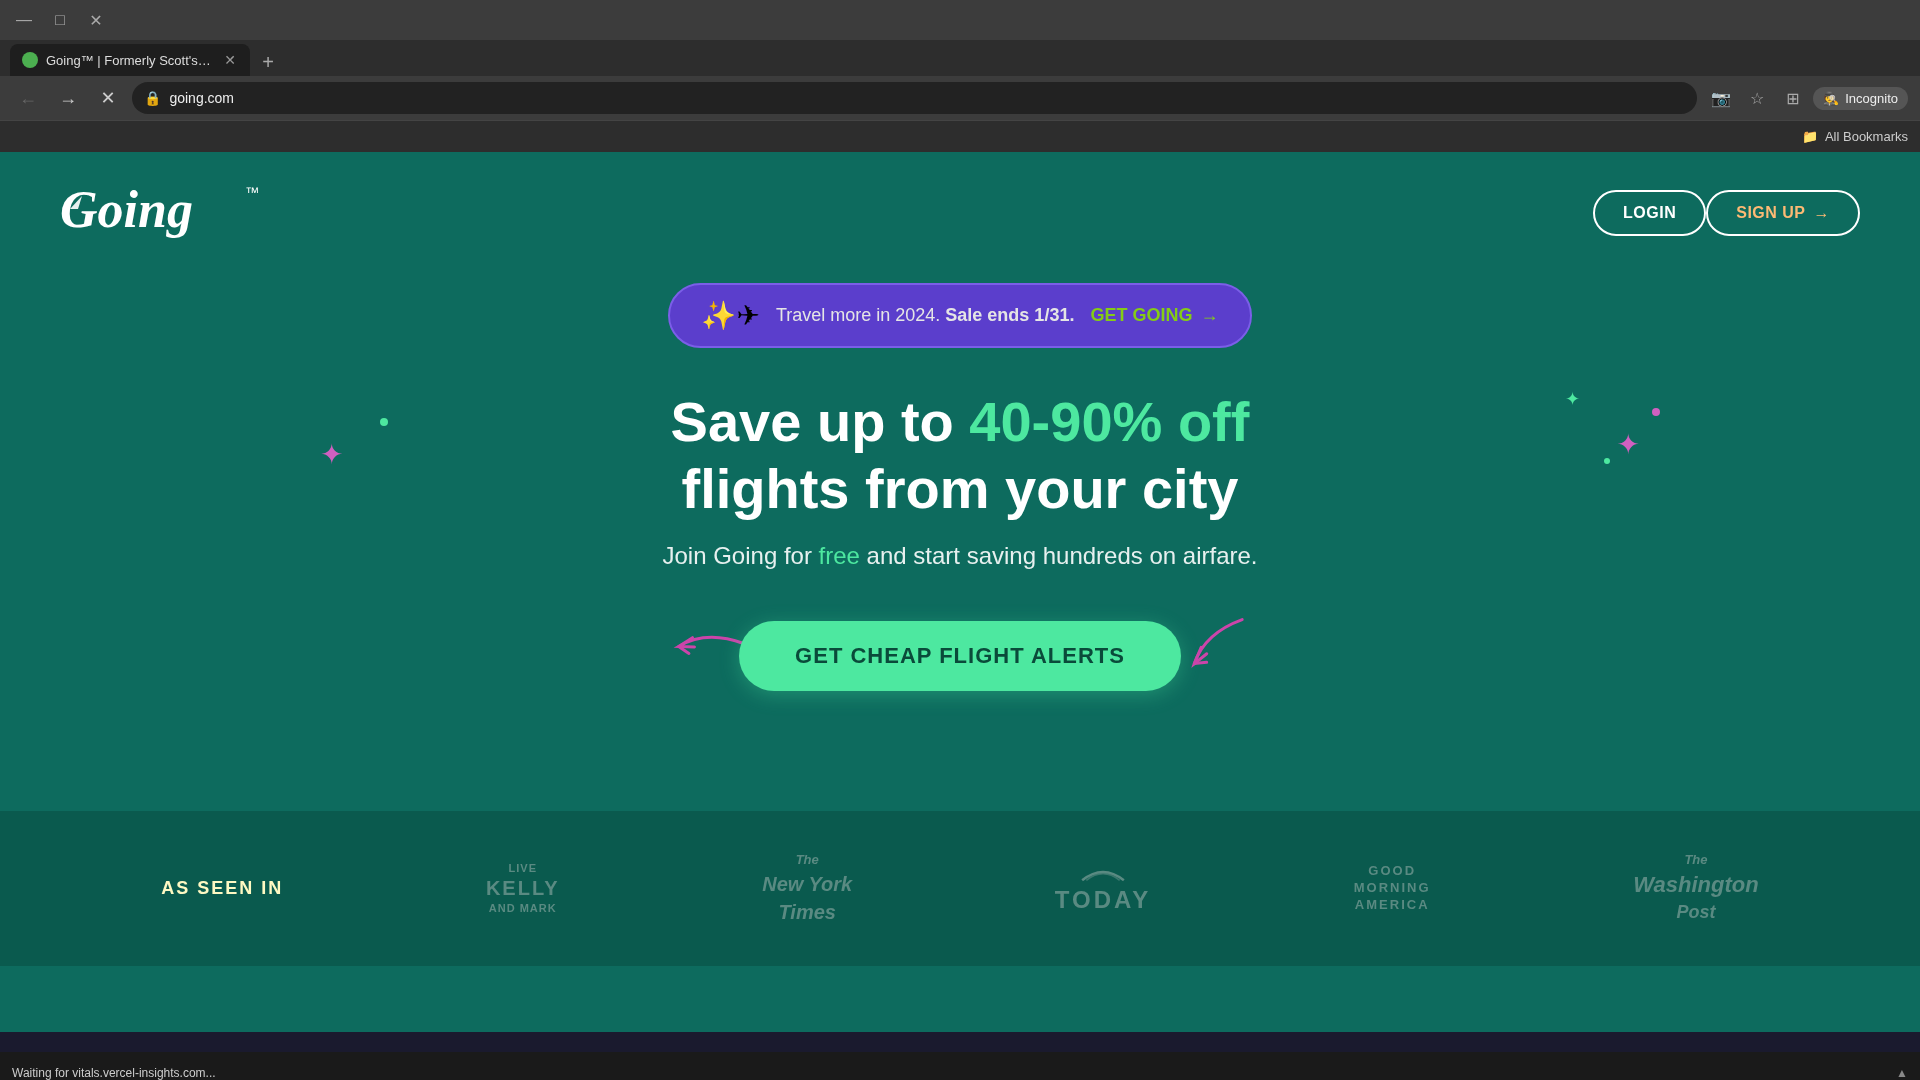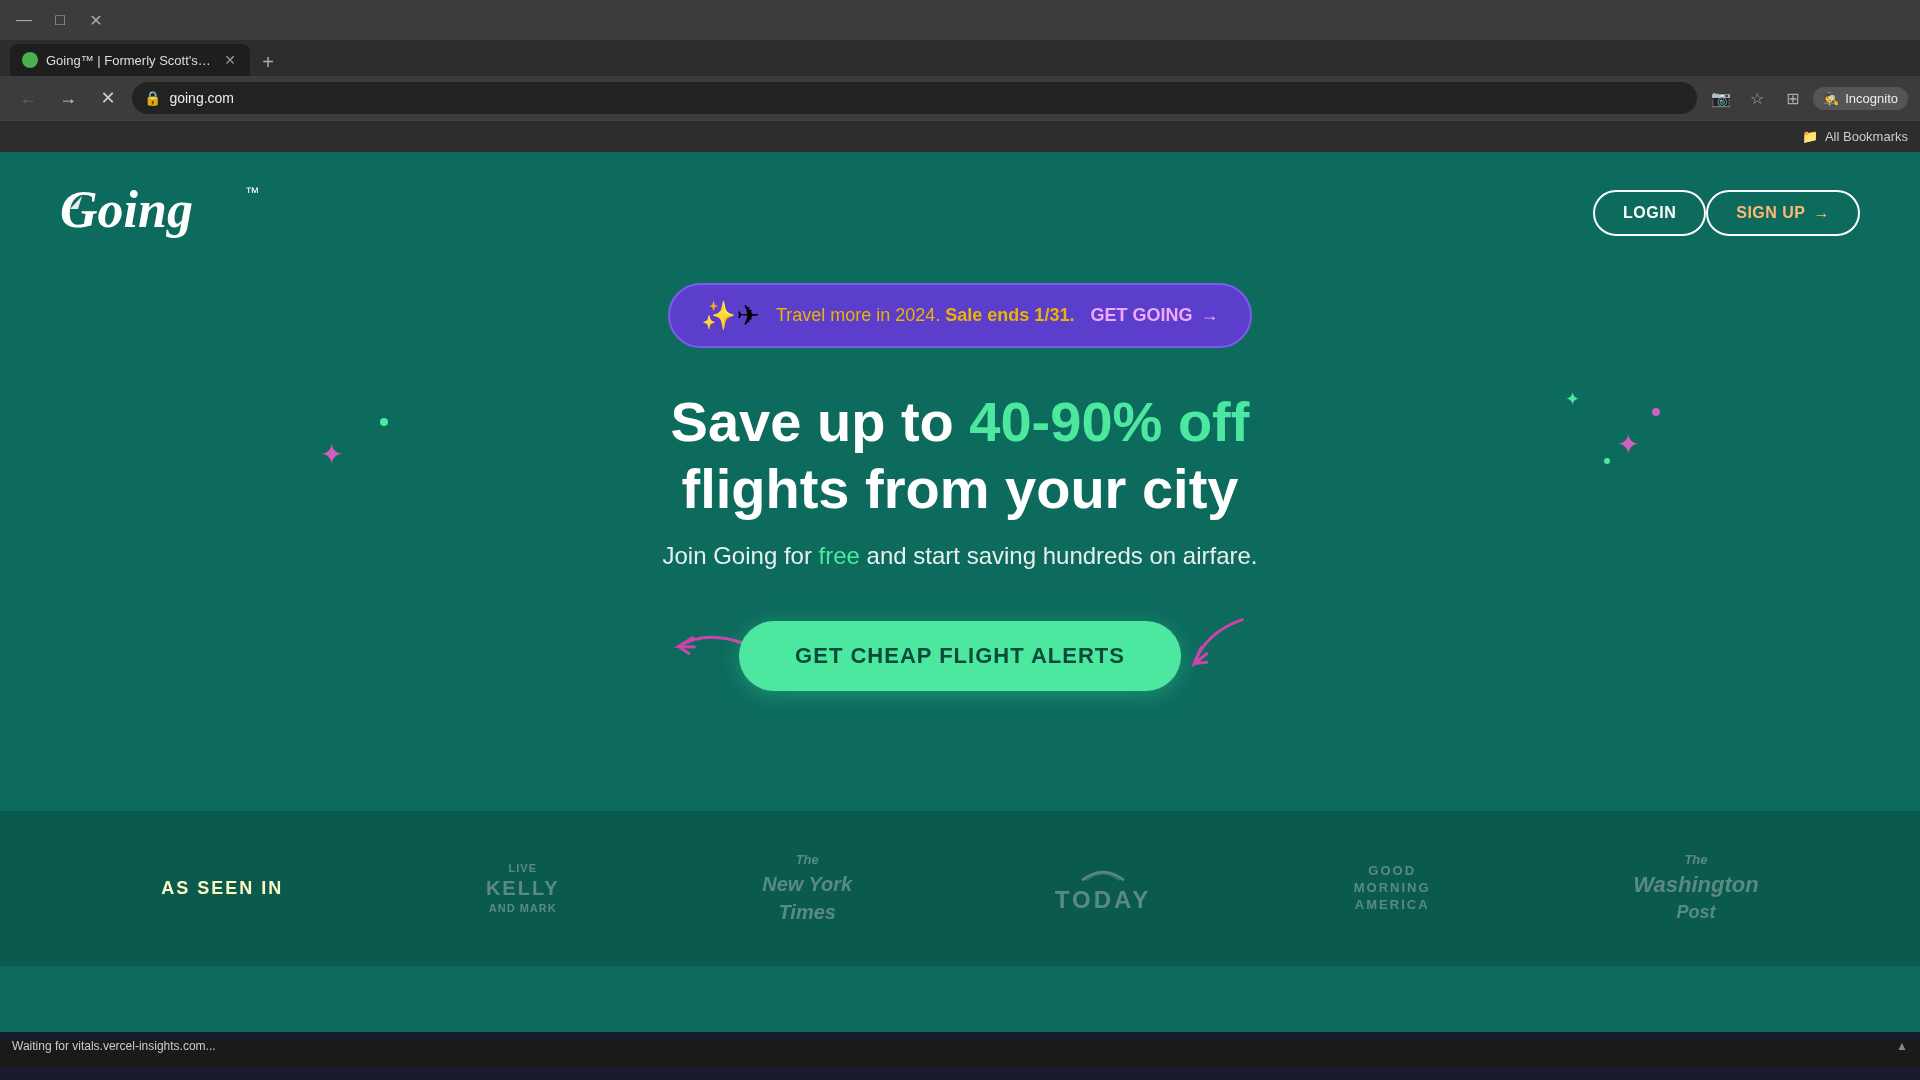--- a/index.html
+++ b/index.html
@@ -255,26 +255,26 @@
       width: fit-content;
       margin: 10px auto 30px;
       cursor: pointer;
     }
 
     .promo-icon {
       font-size: 28px;
     }
 
     .promo-text {
-      color: #eab308;
+      color: #e5e5e5;
       font-size: 18px;
     }
 
     .promo-cta {
-      color: #f0abfc;
+      color: #84cc16;
       font-size: 18px;
       font-weight: 700;
       display: flex;
       align-items: flex-start;
       gap: 8px;
     }
 
     
     .hero {
       text-align: center;
@@ -419,24 +419,24 @@
       font-style: italic;
       font-size: 14px;
       line-height: 1.4;
     }
 
     
     .status-bar {
       background: #1a1a1a;
       height: 28px;
       display: flex;
-      align-items: flex-start;
+      align-items: flex-end;
       padding: 0 12px;
       position: fixed;
-      bottom: 13px;
+      bottom: 0;
       width: 100%;
     }
 
     .status-text {
       color: #ccc;
       font-size: 12px;
     }
 
     .status-right {
       margin-left: auto;

